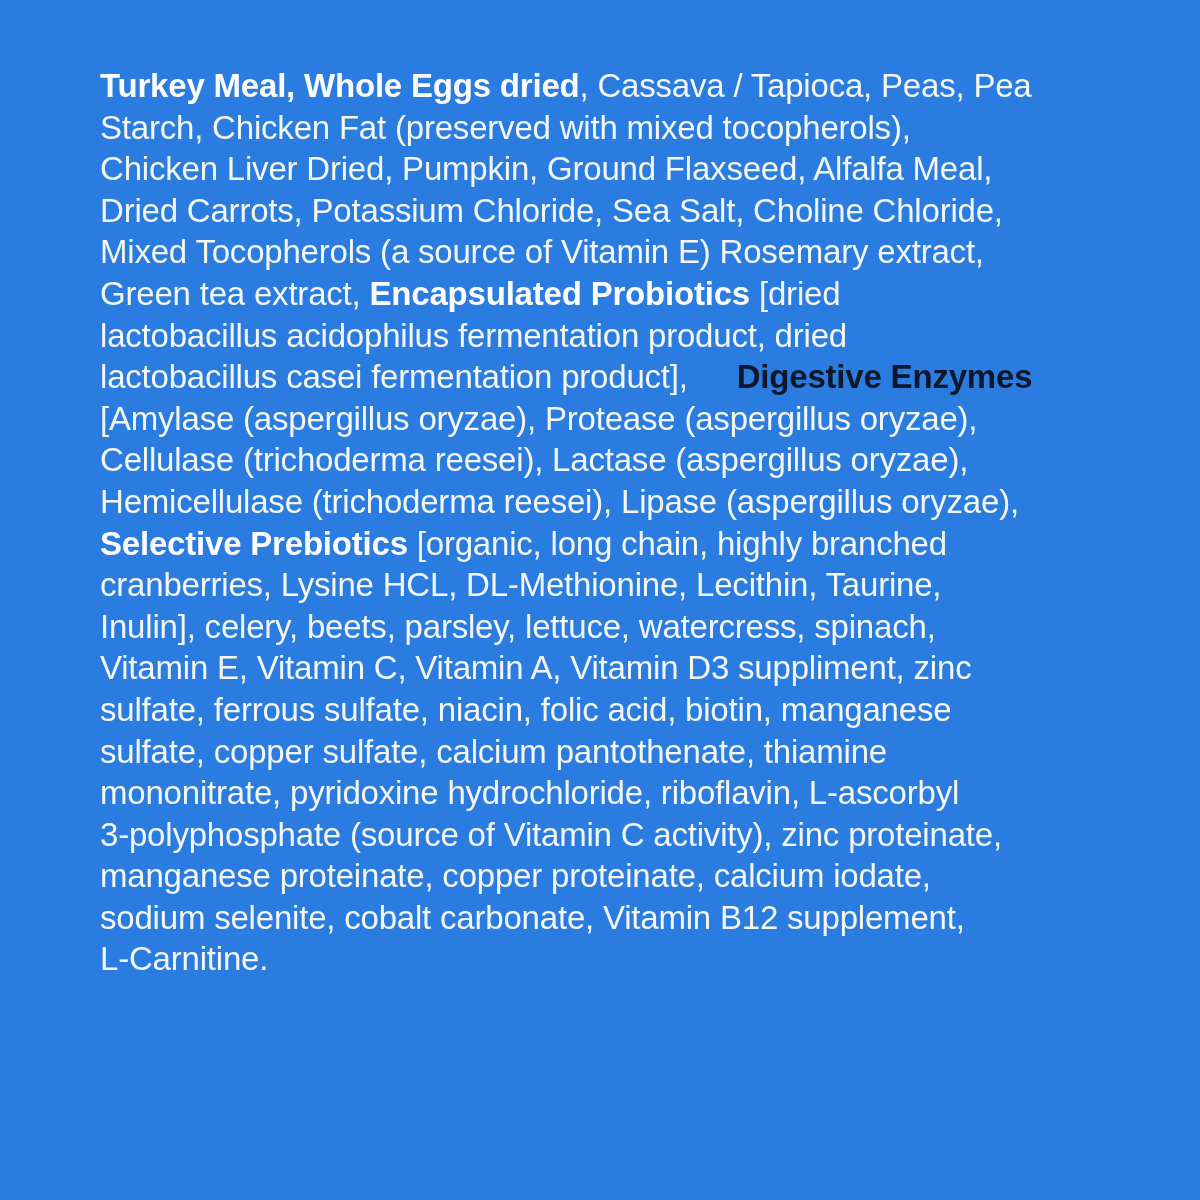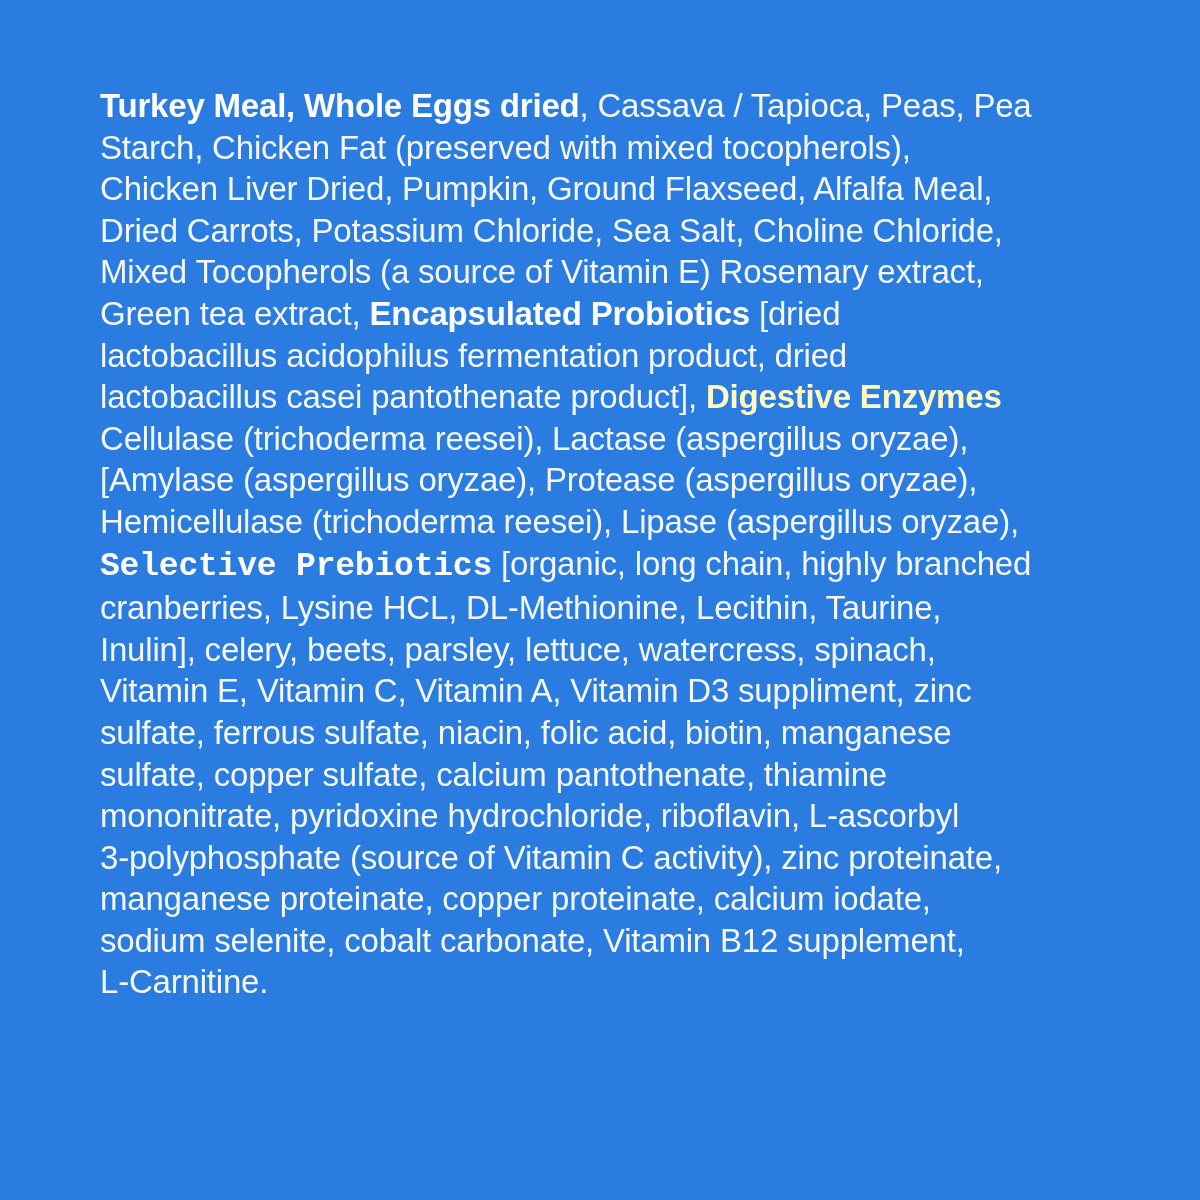--- a/index.html
+++ b/index.html
@@ -12,21 +12,21 @@
     overflow: hidden;
     font-family: "Liberation Sans", sans-serif;
   }
   .label-panel {
     position: absolute;
     top: 0;
     left: 0;
     width: 1200px;
     height: 1200px;
     box-sizing: border-box;
-    padding: 85px 90px 0 100px;
+    padding: 65px 90px 0 100px;
   }
   .ingredients-text {
     font-size: 33px;
     line-height: 41.6px;
     letter-spacing: -0.2px;
     font-weight: 400;
   }
   .ingredients-text .line {
     white-space: nowrap;
   }
@@ -39,25 +39,25 @@
 
 <div class="label-panel" style="background: rgb(42, 124, 224);">
   <div class="ingredients-text" style="color: rgb(244, 246, 241);">
       <div class="line"><span class="seg-bold" style="color: rgb(252, 253, 250);">Turkey Meal, Whole Eggs dried</span><span class="seg-normal">, Cassava / Tapioca, Peas, Pea</span></div>
       <div class="line"><span class="seg-normal">Starch, Chicken Fat (preserved with mixed tocopherols),</span></div>
       <div class="line"><span class="seg-normal">Chicken Liver Dried, Pumpkin, Ground Flaxseed, Alfalfa Meal,</span></div>
       <div class="line"><span class="seg-normal">Dried Carrots, Potassium Chloride, Sea Salt, Choline Chloride,</span></div>
       <div class="line"><span class="seg-normal">Mixed Tocopherols (a source of Vitamin E) Rosemary extract,</span></div>
       <div class="line"><span class="seg-normal">Green tea extract, </span><span class="seg-bold" style="color: rgb(252, 253, 250);">Encapsulated Probiotics</span><span class="seg-normal"> [dried</span></div>
       <div class="line"><span class="seg-normal">lactobacillus acidophilus fermentation product, dried</span></div>
-      <div class="line"><span class="seg-normal">lactobacillus casei pantothenate product], </span><span class="seg-bold" style="color: #fef9c3;">Digestive Enzymes</span></div>
+      <div class="line"><span class="seg-normal">lactobacillus casei fermentation product], </span><span class="seg-bold" style="color: #0f172a; margin-left: 40px;">Digestive Enzymes</span></div>
+      <div class="line"><span class="seg-normal">[Amylase (aspergillus oryzae), Protease (aspergillus oryzae),</span></div>
       <div class="line"><span class="seg-normal">Cellulase (trichoderma reesei), Lactase (aspergillus oryzae),</span></div>
-      <div class="line"><span class="seg-normal">[Amylase (aspergillus oryzae), Protease (aspergillus oryzae),</span></div>
       <div class="line"><span class="seg-normal">Hemicellulase (trichoderma reesei), Lipase (aspergillus oryzae),</span></div>
-      <div class="line"><span class="seg-bold" style="color: rgb(252, 253, 250); font-family: Liberation Mono, monospace;">Selective Prebiotics</span><span class="seg-normal"> [organic, long chain, highly branched</span></div>
+      <div class="line"><span class="seg-bold" style="color: rgb(252, 253, 250);">Selective Prebiotics</span><span class="seg-normal"> [organic, long chain, highly branched</span></div>
       <div class="line"><span class="seg-normal">cranberries, Lysine HCL, DL-Methionine, Lecithin, Taurine,</span></div>
       <div class="line"><span class="seg-normal">Inulin], celery, beets, parsley, lettuce, watercress, spinach,</span></div>
       <div class="line"><span class="seg-normal">Vitamin E, Vitamin C, Vitamin A, Vitamin D3 suppliment, zinc</span></div>
       <div class="line"><span class="seg-normal">sulfate, ferrous sulfate, niacin, folic acid, biotin, manganese</span></div>
       <div class="line"><span class="seg-normal">sulfate, copper sulfate, calcium pantothenate, thiamine</span></div>
       <div class="line"><span class="seg-normal">mononitrate, pyridoxine hydrochloride, riboflavin, L-ascorbyl</span></div>
       <div class="line"><span class="seg-normal">3-polyphosphate (source of Vitamin C activity), zinc proteinate,</span></div>
       <div class="line"><span class="seg-normal">manganese proteinate, copper proteinate, calcium iodate,</span></div>
       <div class="line"><span class="seg-normal">sodium selenite, cobalt carbonate, Vitamin B12 supplement,</span></div>
       <div class="line"><span class="seg-normal">L-Carnitine.</span></div>

